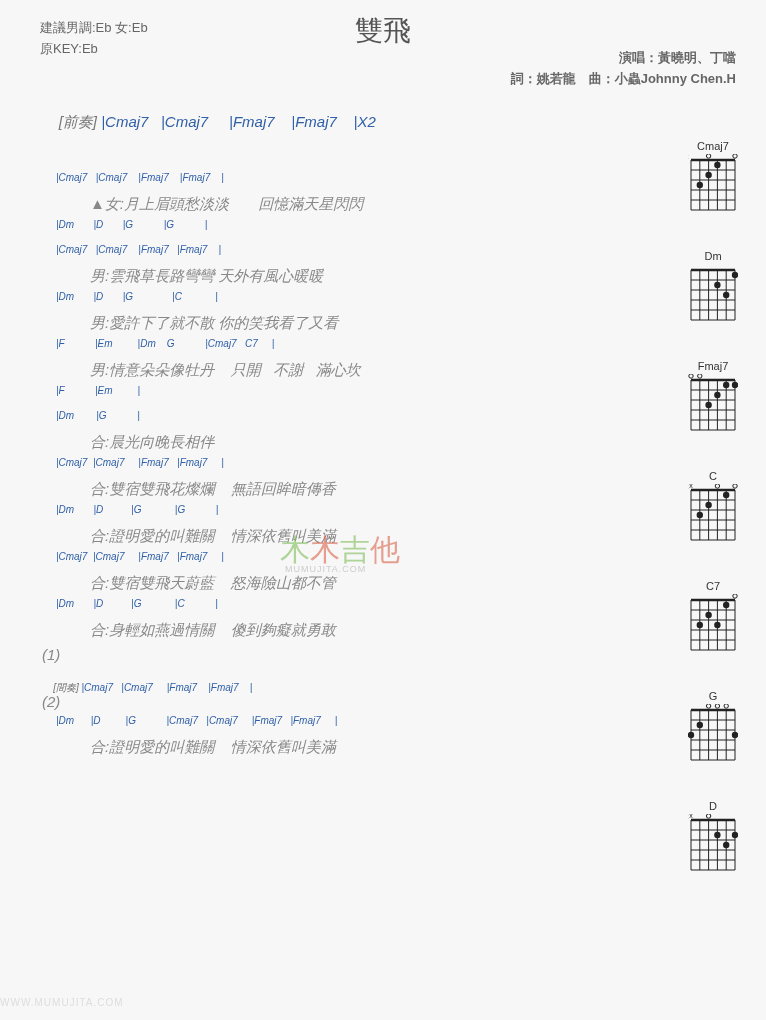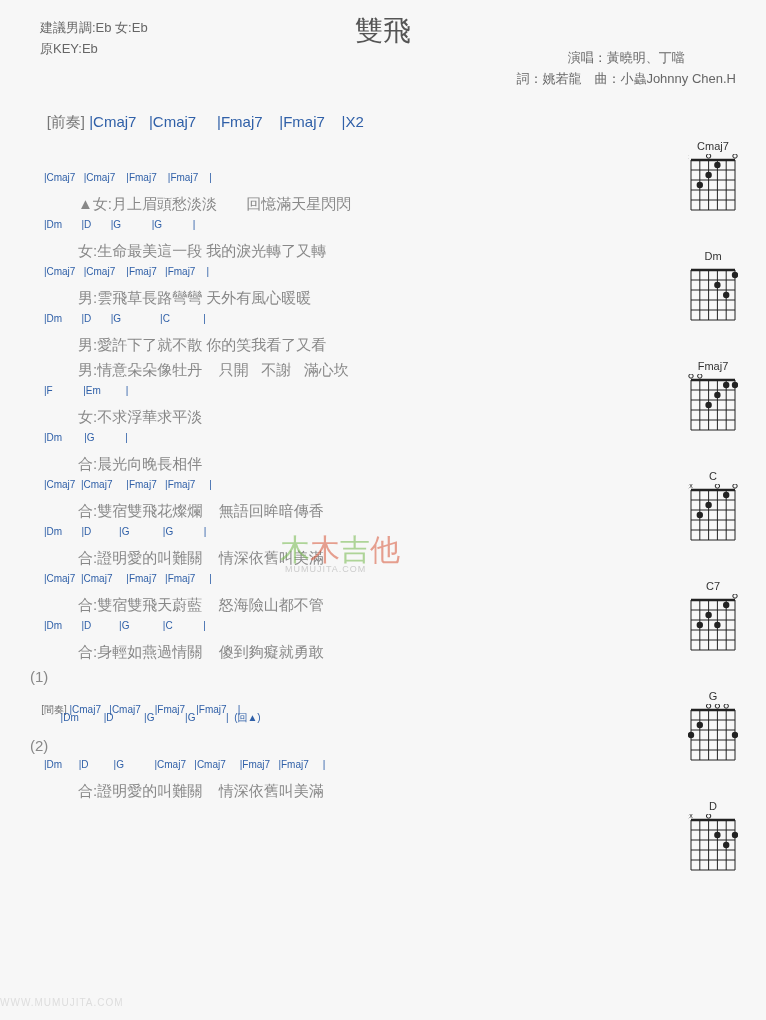--- a/index.html
+++ b/index.html
@@ -20,29 +20,31 @@
     text-align: center;
     font-size: 28px;
     color: #555;
     font-weight: normal;
   }
   .key-info { font-size: 13px; color: #666; line-height: 1.6; }
   .credits {
     position: absolute;
     right: 30px;
     top: 48px;
-    text-align: center;
+    text-align: right;
     font-size: 13px;
     color: #666;
     line-height: 1.6;
+    font-weight: bold;
   }
   .sheet {
-    padding: 30px 30px 0 30px;
+    padding: 30px 30px 0 42px;
     font-size: 15px;
     line-height: 1.4;
+    font-style: italic;
   }
   .chord-line { color: #3060a8; height: 22px; white-space: pre; font-size: 10px; }
   .lyric-line { color: #888; height: 22px; white-space: pre; font-size: 15px; margin-left: 48px; }
   .intro-line { color: #777; margin-bottom: 18px; white-space: pre; }
   .intro-line .chord { color: #3060a8; }
   .block { margin-bottom: 3px; }
   .paren { color: #888; font-size: 15px; margin: 2px 0; }
   .diagrams {
     position: absolute;
     right: 18px;
@@ -108,36 +110,35 @@
     <span>[前奏] </span><span class="chord">|Cmaj7   |Cmaj7     |Fmaj7    |Fmaj7    |X2</span>
   </div>
 
   <div id="lines-container">
       <div class="block">
         <div class="chord-line">     |Cmaj7   |Cmaj7    |Fmaj7    |Fmaj7    |</div>
         <div class="lyric-line">▲女:月上眉頭愁淡淡       回憶滿天星閃閃</div>
       </div>
       <div class="block">
         <div class="chord-line">     |Dm       |D       |G           |G           |</div>
-        <div class="lyric-line">女:生命最美這一段 我的淚光轉了又轉</div>
       </div>
       <div class="block">
         <div class="chord-line">     |Cmaj7   |Cmaj7    |Fmaj7   |Fmaj7    |</div>
         <div class="lyric-line">男:雲飛草長路彎彎 天外有風心暖暖</div>
       </div>
       <div class="block">
         <div class="chord-line">     |Dm       |D       |G              |C            |</div>
         <div class="lyric-line">男:愛許下了就不散 你的笑我看了又看</div>
       </div>
       <div class="block">
+        <div class="chord-line">     |F           |Em         |Dm    G           |Cmaj7   C7     |</div>
         <div class="lyric-line">男:情意朵朵像牡丹    只開   不謝   滿心坎</div>
       </div>
       <div class="block">
         <div class="chord-line">     |F           |Em         |</div>
-        <div class="lyric-line">女:不求浮華求平淡</div>
       </div>
       <div class="block">
         <div class="chord-line">     |Dm        |G           |</div>
         <div class="lyric-line">合:晨光向晚長相伴</div>
       </div>
       <div class="block">
         <div class="chord-line">     |Cmaj7  |Cmaj7     |Fmaj7   |Fmaj7     |</div>
         <div class="lyric-line">合:雙宿雙飛花燦爛    無語回眸暗傳香</div>
       </div>
       <div class="block">
@@ -151,21 +152,20 @@
       <div class="block">
         <div class="chord-line">     |Dm       |D          |G            |C           |</div>
         <div class="lyric-line">合:身輕如燕過情關    傻到夠癡就勇敢</div>
       </div>
     </div>
 
   <div class="paren">(1)</div>
   <div class="chord-line">
     <span style="color:#737373">[間奏] </span><span>|Cmaj7   |Cmaj7     |Fmaj7    |Fmaj7    |</span>
   </div>
-  <div class="chord-line">           |Dm         |D           |G           |G           |  (回▲)</div>
   <div class="paren">(2)</div>
   <div class="chord-line">     |Dm      |D         |G           |Cmaj7   |Cmaj7     |Fmaj7   |Fmaj7     |</div>
   <div class="lyric-line">合:證明愛的叫難關    情深依舊叫美滿</div>
 </div>
 
 <div class="diagrams" id="diagrams">
     <div class="diagram">
       <div class="diagram-label">Cmaj7</div>
       <div class="fretboard">
         <svg width="50" height="60" xmlns="http://www.w3.org/2000/svg">

